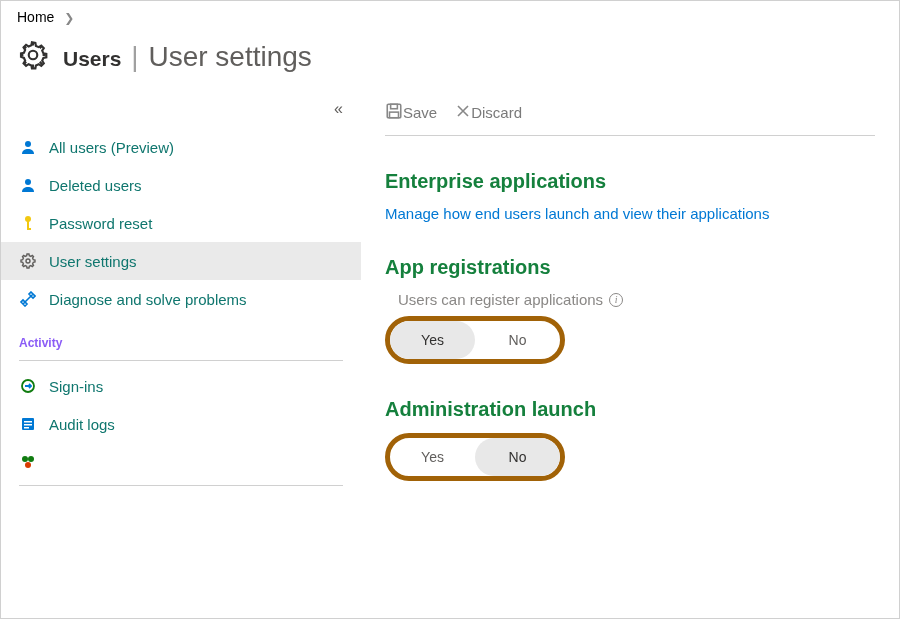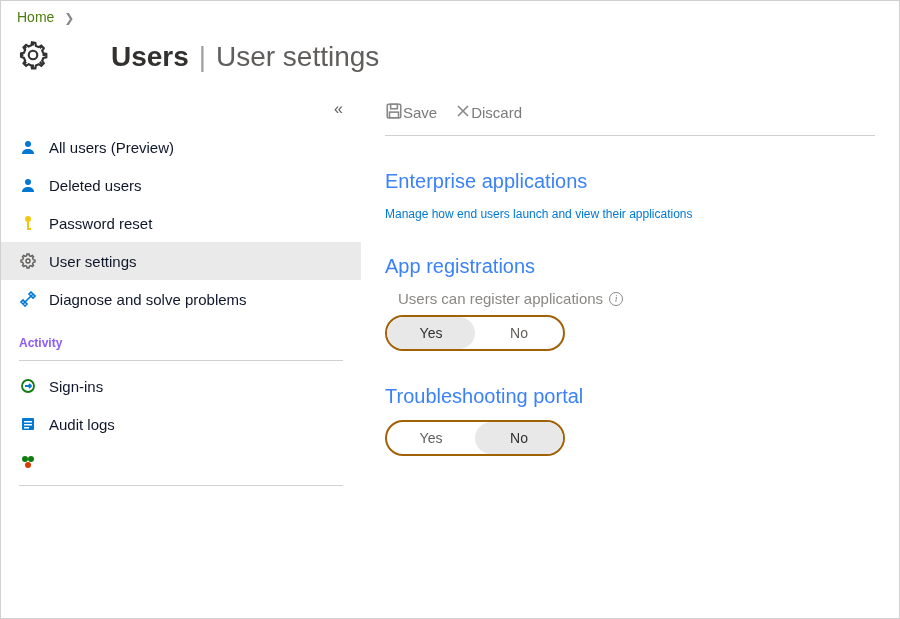--- a/index.html
+++ b/index.html
@@ -10,30 +10,30 @@
       background: #fff;
       width: 900px;
       height: 619px;
       border: 1px solid #d0d0d0;
       overflow: hidden;
     }
     .breadcrumb {
       padding: 8px 16px 4px 16px;
       font-size: 14px;
     }
-    .breadcrumb a { color: #4d7c0f; text-decoration: none; }
+    .breadcrumb a { color: #000000; text-decoration: none; }
     .breadcrumb .chev { color: #888; margin-left: 6px; font-size: 12px;}
     .header {
       display: flex;
       align-items: center;
       padding: 10px 16px 18px 16px;
       gap: 14px;
     }
     .header .gearwrap svg { width: 32px; height: 32px; }
-    .header h1 { font-size: 28px; font-weight: 600; display: inline; margin-left: 48px; }
+    .header h1 { font-size: 21px; font-weight: 600; display: inline; }
     .header .sub { font-size: 28px; font-weight: 300; color: #605e5c; display:inline; }
     .header .pipe { font-size: 28px; font-weight: 300; color: #a0a0a0; margin: 0 6px; }
     .content { display: flex; height: calc(100% - 100px); }
     .sidebar {
       width: 360px;
       flex-shrink: 0;
       padding: 0;
       position: relative;
     }
     .collapse-caret {
@@ -45,21 +45,21 @@
       cursor: pointer;
     }
     .nav { margin-top: 36px; }
     .nav-item {
       display: flex;
       align-items: center;
       gap: 12px;
       padding: 10px 18px;
       cursor: pointer;
       font-size: 15px;
-      color: #0f172a;
+      color: #0f766e;
     }
     .nav-item.selected { background: #eaeaea; }
     .nav-item .ico { width: 18px; height: 18px; display:flex; align-items:center; justify-content:center; flex-shrink:0;}
     .section-header {
       font-size: 12px;
       font-weight: 600;
       padding: 18px 18px 6px 18px;
       color: #8b5cf6;
     }
     .section-rule {
@@ -74,30 +74,30 @@
     .toolbar {
       display: flex;
       align-items: center;
       gap: 18px;
       padding: 10px 0 12px 0;
       border-bottom: 1px solid #d0d0d0;
       color: #7a7a7a;
     }
     .toolbar .tbtn { display:flex; align-items:center; gap:0; cursor:pointer; font-size:15px;}
     .settings-group { margin-top: 34px; }
-    .settings-group h2 { font-size: 20px; font-weight: 400; color: #3b82f6; margin-bottom: 12px; }
-    .settings-link { color: #0078d4; text-decoration: none; font-size: 12px; }
+    .settings-group h2 { font-size: 20px; font-weight: 700; color: #15803d; margin-bottom: 12px; }
+    .settings-link { color: #0078d4; text-decoration: none; font-size: 15px; }
     .field-label { color: #8a8886; font-size: 15px; display:flex; align-items:center; gap:6px; margin-bottom:8px;margin-left:13px;}
     .toggle-pill {
       display: inline-flex;
-      border: 2px solid #a16207;
+      border: 5px solid #a16207;
       border-radius: 999px;
       overflow: hidden;
       width: 180px;
-      height: 36px;
+      height: 48px;
       cursor: pointer;
     }
     .toggle-pill .opt {
       flex:1;
       display:flex;
       align-items:center;
       justify-content:center;
       font-size:14px;
       color:#605e5c;
     }
@@ -256,20 +256,20 @@
         <span>Users can register applications</span>
         <span class="info-icon">i</span>
       </div>
       <div class="toggle-pill">
         <div class="opt active">Yes</div>
         <div class="opt">No</div>
       </div>
     </div>
 
     <div class="settings-group">
-      <h2>Troubleshooting portal</h2>
+      <h2>Administration launch</h2>
       <div class="toggle-pill">
         <div class="opt">Yes</div>
         <div class="opt active">No</div>
       </div>
     </div>
   </div>
 </div>
 
 </body></html>

